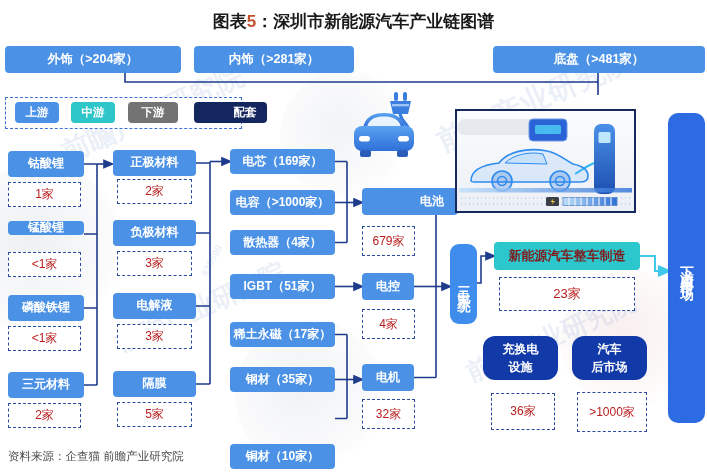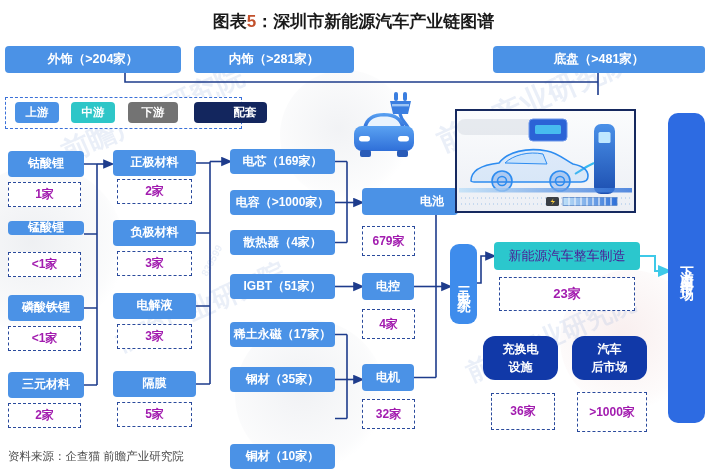--- a/index.html
+++ b/index.html
@@ -4,23 +4,23 @@
 <style>
   html,body{margin:0;padding:0;background:#fff;}
   #stage{
     position:relative;width:707px;height:476px;background:#fff;overflow:hidden;
     font-family:"Liberation Sans","DejaVu Sans",sans-serif;
   }
   .abs{position:absolute;}
   .flexc{display:flex;align-items:center;justify-content:center;text-align:center;}
   .bbox{background:#4B92E6;border-radius:4px;color:#fff;font-weight:bold;font-size:12px;line-height:1.15;}
   .topbox{font-size:12.5px;}
-  .dash{background:#fff;border:1.6px dashed #2a4a9c;color:#a21caf;font-weight:bold;font-size:12px;box-sizing:border-box;}
+  .dash{background:#fff;border:1.6px dashed #2a4a9c;color:#b91c1c;font-weight:normal;font-size:12px;box-sizing:border-box;}
   .deep{background:#1139A8;border-radius:12px;color:#fff;font-weight:bold;font-size:12px;line-height:1.5;}
-  .teal{background:#2BC7CD;border-radius:4px;color:#4c1d95;font-weight:normal;font-size:13px;}
+  .teal{background:#2BC7CD;border-radius:4px;color:#7f1d1d;font-weight:bold;font-size:13px;}
   .sys{background:#3E8CEC;border-radius:9px;color:#fff;font-weight:bold;font-size:13px;}
   .bar{background:#2D6BE2;border-radius:10px;color:#fff;font-weight:bold;font-size:13.5px;}
   .vert{writing-mode:vertical-rl;letter-spacing:4px;}
   .legend-wrap{border:1.2px dashed #3a70d8;background:#fff;}
   .lg{border-radius:4px;color:#fff;font-weight:bold;font-size:11.5px;}
   .lg-up{background:#4B92E6;} .lg-mid{background:#2EC6C8;} .lg-down{background:#737373;} .lg-sup{background:#13265E;padding-left:29px;}
   #title{width:707px;top:10px;left:0;text-align:center;font-size:17px;font-weight:bold;color:#1a1a1a;}
   #title .num{color:#c2512c;}
   .footer-text{font-size:11.5px;color:#4d4d4d;}
   .wm{color:rgba(125,158,210,0.16);font-weight:bold;pointer-events:none;white-space:nowrap;}

